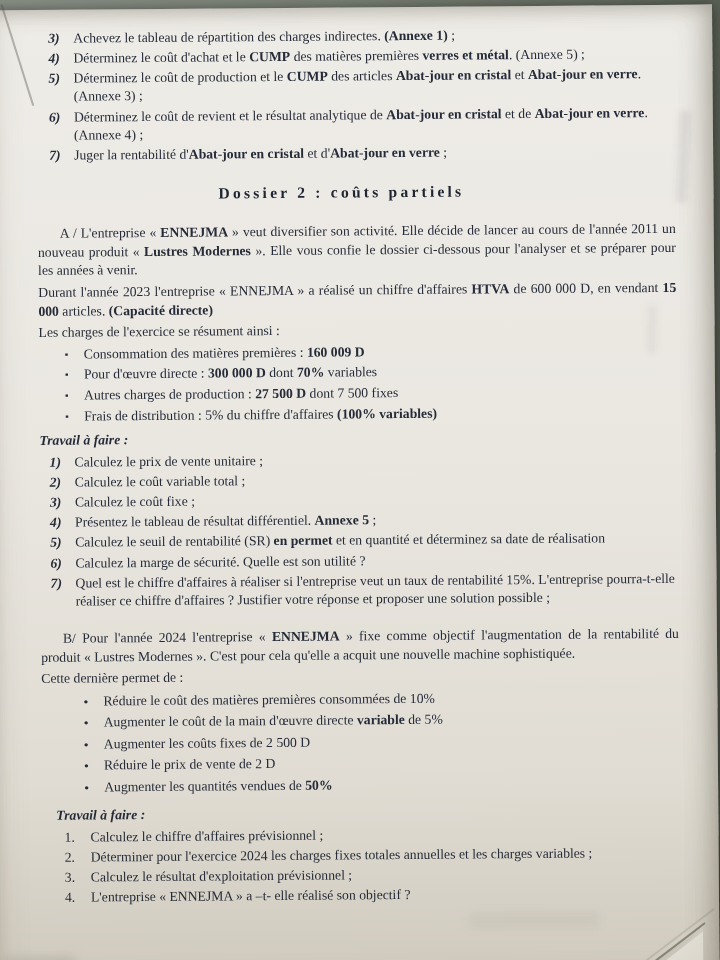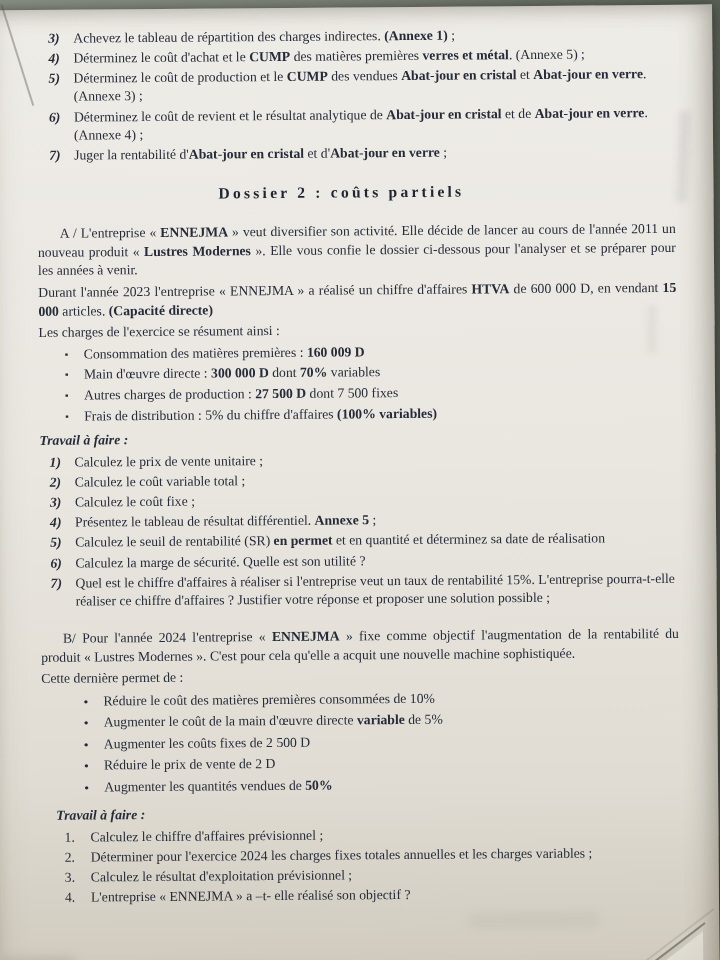--- a/index.html
+++ b/index.html
@@ -75,21 +75,21 @@
         <div class="qrow">
           <span class="qnum">3)</span>
           <span class="qtext"><span>Achevez le tableau de répartition des charges indirectes. </span><span class="b">(Annexe 1)</span><span> ;</span></span>
         </div>
         <div class="qrow">
           <span class="qnum">4)</span>
           <span class="qtext"><span>Déterminez le coût d'achat et le </span><span class="b">CUMP</span><span> des matières premières </span><span class="b">verres et métal</span><span>. (Annexe 5) ;</span></span>
         </div>
         <div class="qrow">
           <span class="qnum">5)</span>
-          <span class="qtext"><span>Déterminez le coût de production et le </span><span class="b">CUMP</span><span> des vendues </span><span class="b">Abat-jour en cristal</span><span> et </span><span class="b">Abat-jour en verre</span><span>. (Annexe 3) ;</span></span>
+          <span class="qtext"><span>Déterminez le coût de production et le </span><span class="b">CUMP</span><span> des articles </span><span class="b">Abat-jour en cristal</span><span> et </span><span class="b">Abat-jour en verre</span><span>. (Annexe 3) ;</span></span>
         </div>
         <div class="qrow">
           <span class="qnum">6)</span>
           <span class="qtext"><span>Déterminez le coût de revient et le résultat analytique de </span><span class="b">Abat-jour en cristal</span><span> et de </span><span class="b">Abat-jour en verre</span><span>. (Annexe 4) ;</span></span>
         </div>
         <div class="qrow">
           <span class="qnum">7)</span>
           <span class="qtext"><span>Juger la rentabilité d'</span><span class="b">Abat-jour en cristal</span><span> et d'</span><span class="b">Abat-jour en verre</span><span> ;</span></span>
         </div>
       </div>
@@ -100,21 +100,21 @@
       <p class="para"><span>Durant l'année 2023 l'entreprise « ENNEJMA » a réalisé un chiffre d'affaires </span><span class="b">HTVA</span><span> de 600 000 D, en vendant </span><span class="b">15 000</span><span> articles. </span><span class="b">(Capacité directe)</span></p>
       <p class="para">Les charges de l'exercice se résument ainsi :</p>
 
       <div class="sq-list">
         <div class="sq-row">
           <span class="sq">▪</span>
           <span class="btext"><span>Consommation des matières premières : </span><span class="b">160 009 D</span></span>
         </div>
         <div class="sq-row">
           <span class="sq">▪</span>
-          <span class="btext"><span>Main d'œuvre directe : </span><span class="b">300 000 D</span><span> dont </span><span class="b">70%</span><span> variables</span></span>
+          <span class="btext"><span>Pour d'œuvre directe : </span><span class="b">300 000 D</span><span> dont </span><span class="b">70%</span><span> variables</span></span>
         </div>
         <div class="sq-row">
           <span class="sq">▪</span>
           <span class="btext"><span>Autres charges de production : </span><span class="b">27 500 D</span><span> dont 7 500 fixes</span></span>
         </div>
         <div class="sq-row">
           <span class="sq">▪</span>
           <span class="btext"><span>Frais de distribution : 5% du chiffre d'affaires </span><span class="b">(100% variables)</span></span>
         </div>
       </div>

